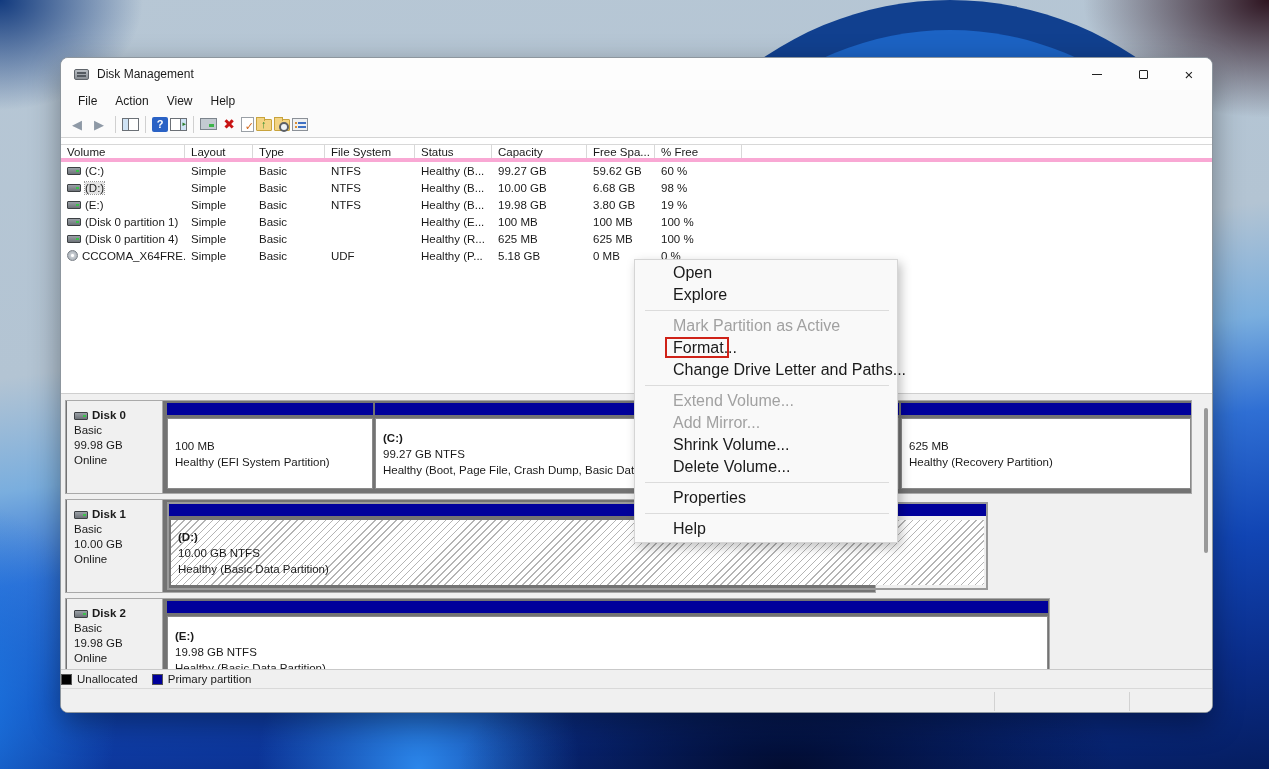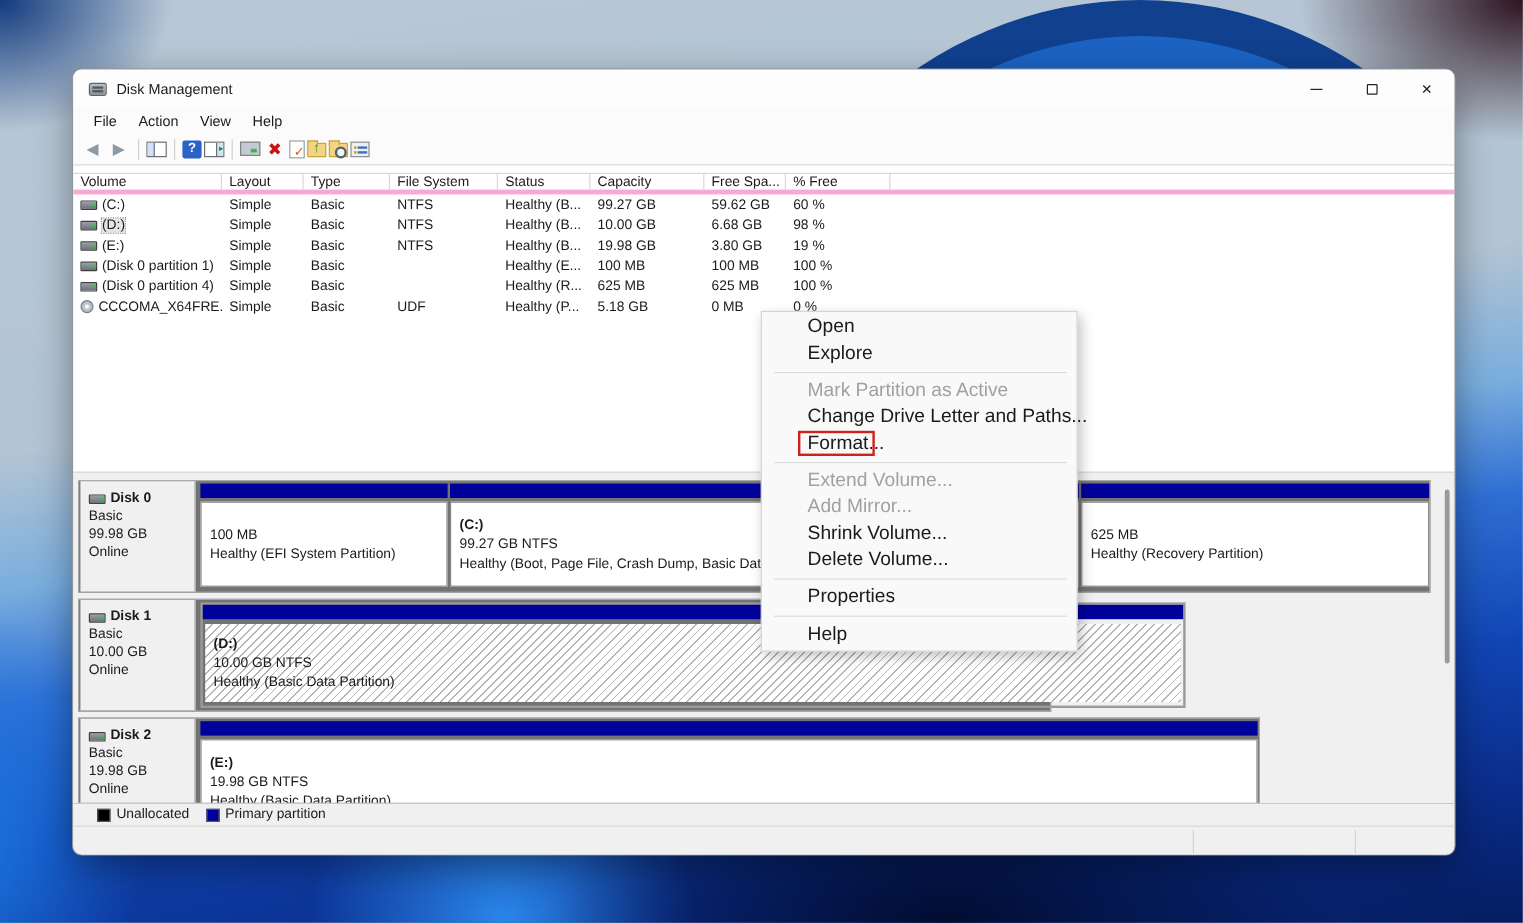--- a/index.html
+++ b/index.html
@@ -97,21 +97,21 @@
   .pbox { position:absolute; left:0; right:0; top:15px; bottom:2px; background:#fff;
     border:1px solid #8a8a8a; display:flex; align-items:center; overflow:hidden; }
   .part.hatched { border:2px solid #9a9a9a; top:2px; bottom:2px; }
   .part.hatched .pbox { border:none; left:2px; right:2px; top:16px; bottom:3px;
     background:repeating-linear-gradient(135deg, #fff 0 4px, #b4b4b4 4px 5px); }
   .ptext { padding-left:7px; line-height:16px; white-space:nowrap; }
   .ptext .pname { font-weight:bold; }
   .vscroll { position:absolute; right:4px; top:14px; width:4px; height:145px; background:#999; border-radius:2px; }
 
   
-  .legendbar { height:19px; background:#f0f0f0; border-top:1px solid #c9c9c9; display:flex; align-items:center; padding-left:20px; gap:14px; }
+  .legendbar { height:19px; background:#f0f0f0; border-top:1px solid #c9c9c9; display:flex; align-items:center; padding-left:0; gap:14px; }
   .leg-item { display:flex; align-items:center; gap:5px; }
   .swatch { width:11px; height:11px; border:1px solid #555; }
   .statusbar { height:26px; background:#f0f0f0; border-top:1px solid #d9d9d9; position:relative; }
   .sb-sep { position:absolute; top:3px; bottom:3px; width:1px; background:#d2d2d2; }
 
   
   .ctx { position:absolute; left:634px; top:259px; width:264px; background:#f9f9f9;
     border:1px solid #d5d5d5; box-shadow:3px 4px 10px rgba(0,0,0,.25); padding:2px 0; z-index:50; }
   .mitem { height:22px; line-height:22px; padding-left:38px; font-size:16px; position:relative; white-space:nowrap; }
   .mitem.disabled { color:#a1a1a1; }
@@ -369,22 +369,22 @@
     <div class="sb-sep" style="left:933px"></div>
     <div class="sb-sep" style="left:1068px"></div>
   </div>
 </div>
 
 <div class="ctx">
     <div class="mitem">Open</div>
     <div class="mitem">Explore</div>
     <div class="msep"></div>
     <div class="mitem disabled">Mark Partition as Active</div>
+    <div class="mitem">Format...<div class="red-box" style="border-color: rgb(207, 34, 24);"></div></div>
     <div class="mitem">Change Drive Letter and Paths...</div>
-    <div class="mitem">Format...<div class="red-box" style="border-color: rgb(207, 34, 24);"></div></div>
     <div class="msep"></div>
     <div class="mitem disabled">Extend Volume...</div>
     <div class="mitem disabled">Add Mirror...</div>
     <div class="mitem">Shrink Volume...</div>
     <div class="mitem">Delete Volume...</div>
     <div class="msep"></div>
     <div class="mitem">Properties</div>
     <div class="msep"></div>
     <div class="mitem">Help</div>
   </div>

